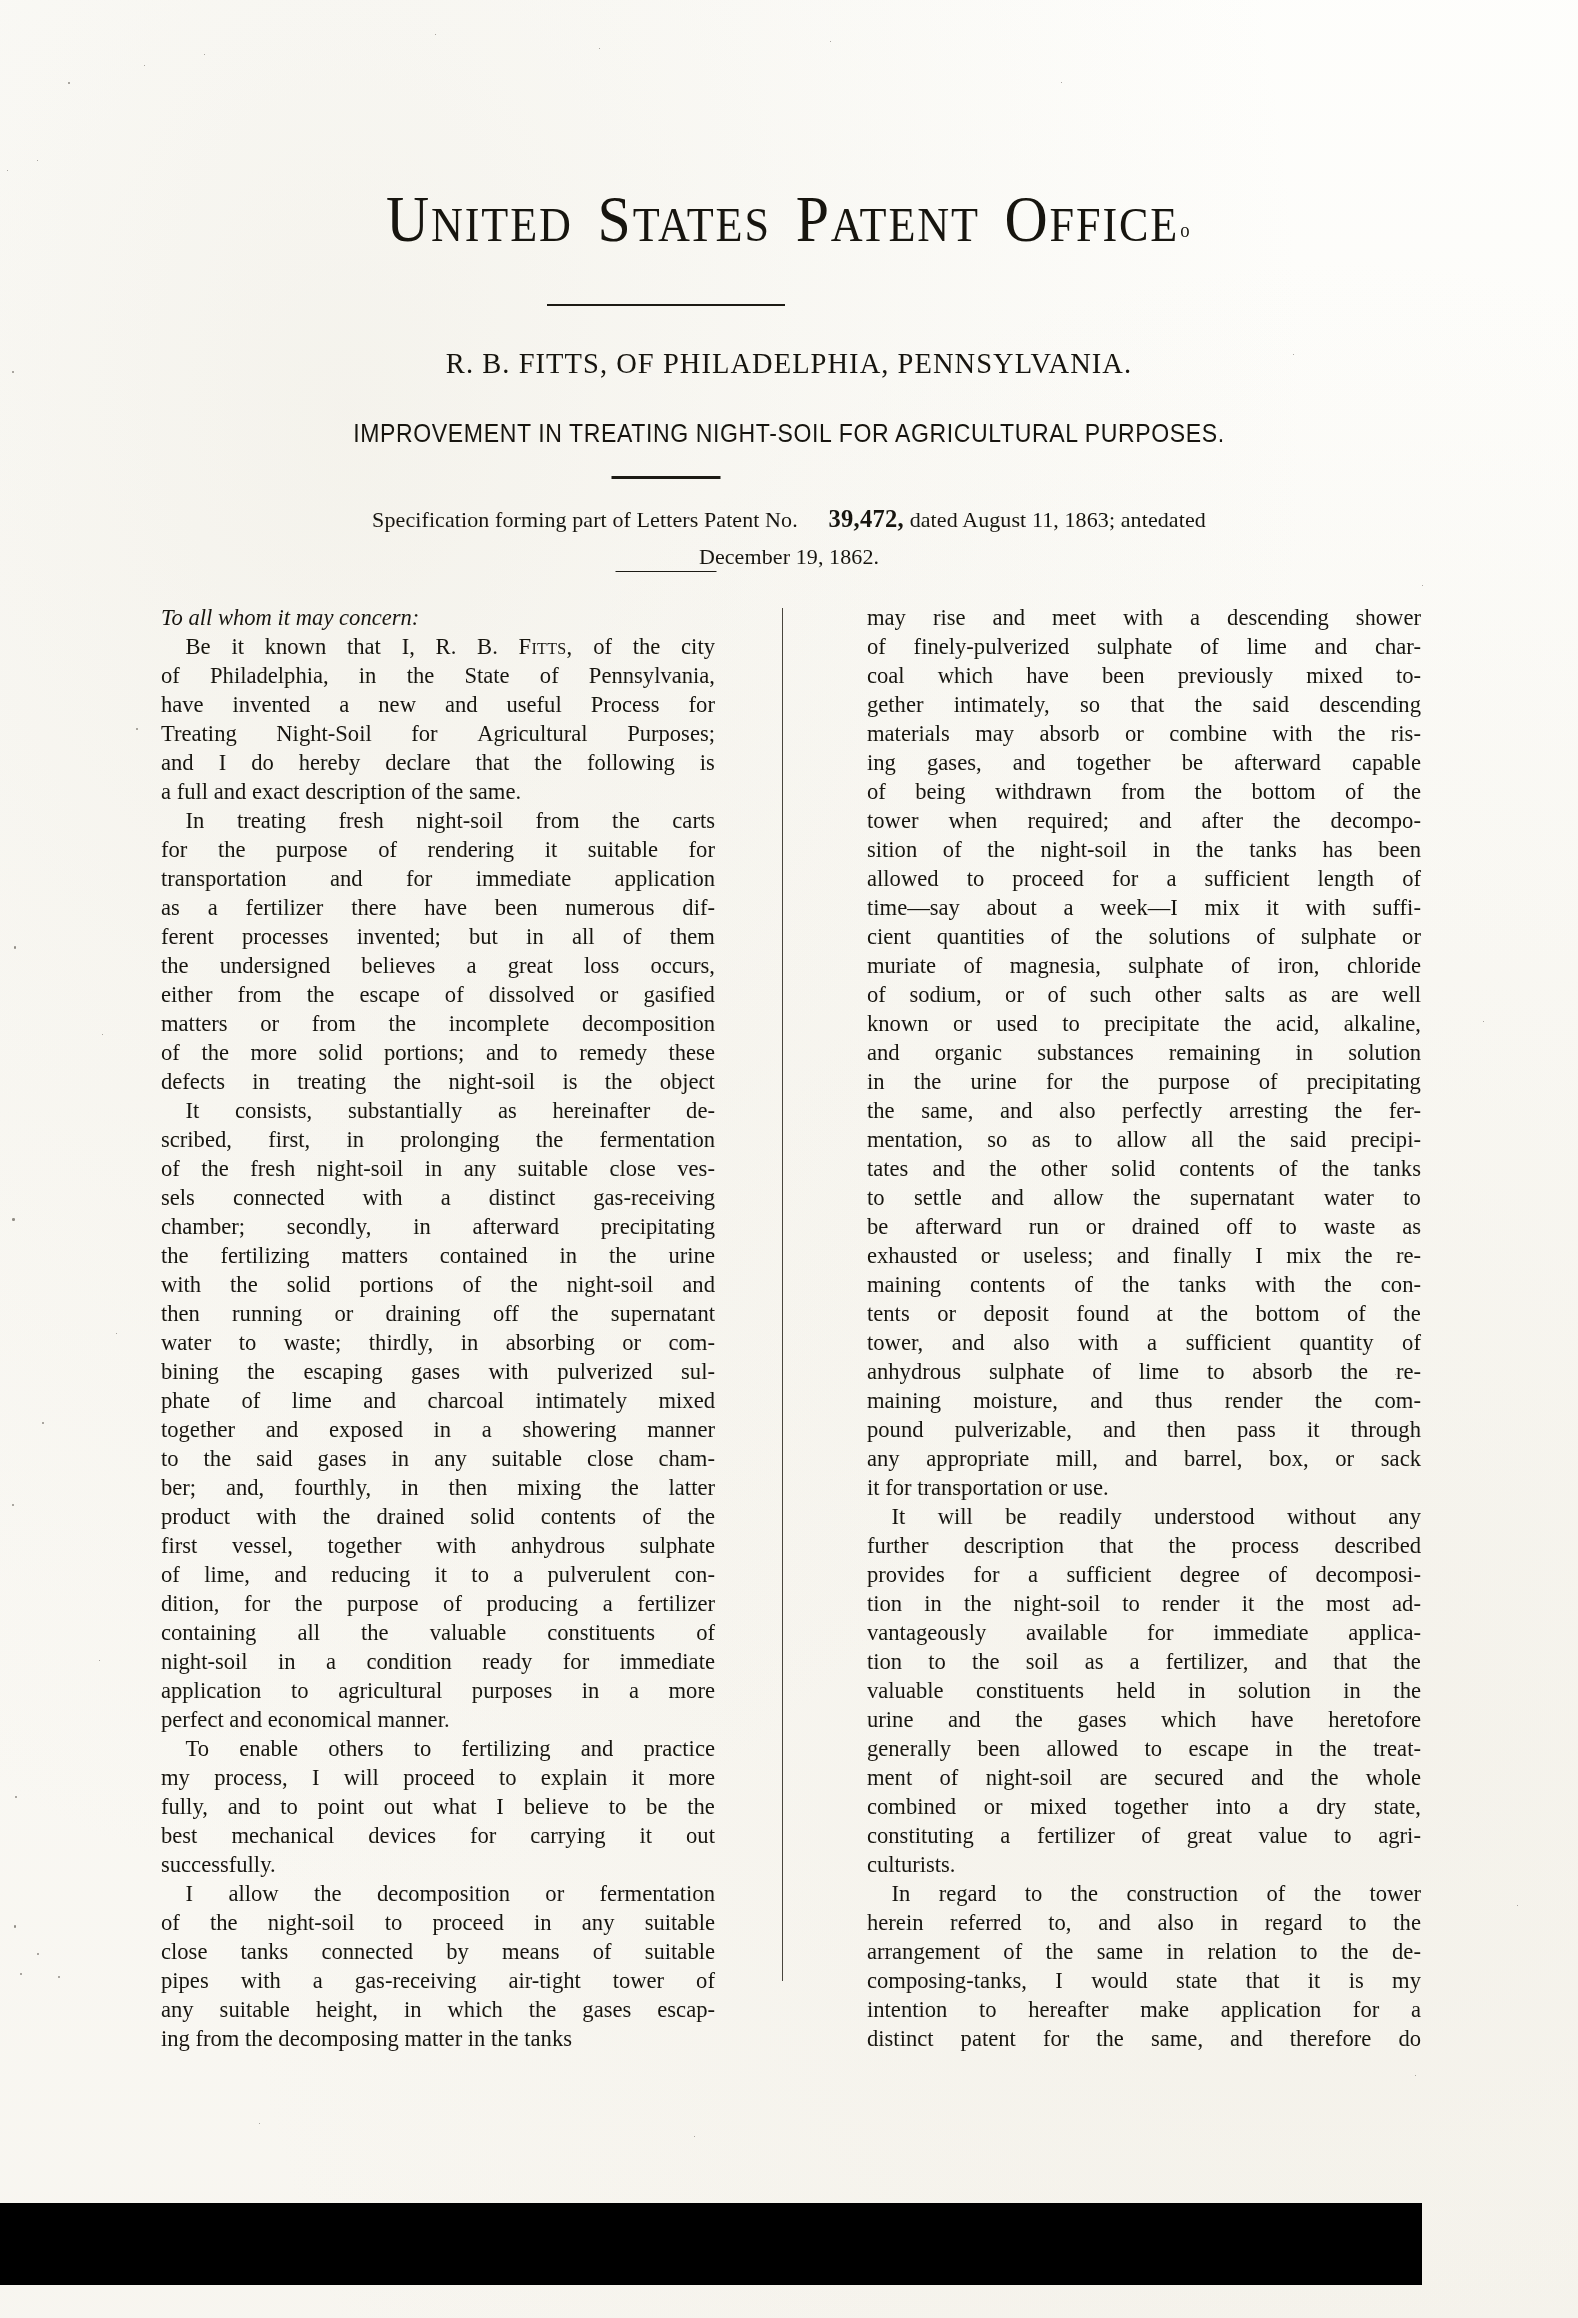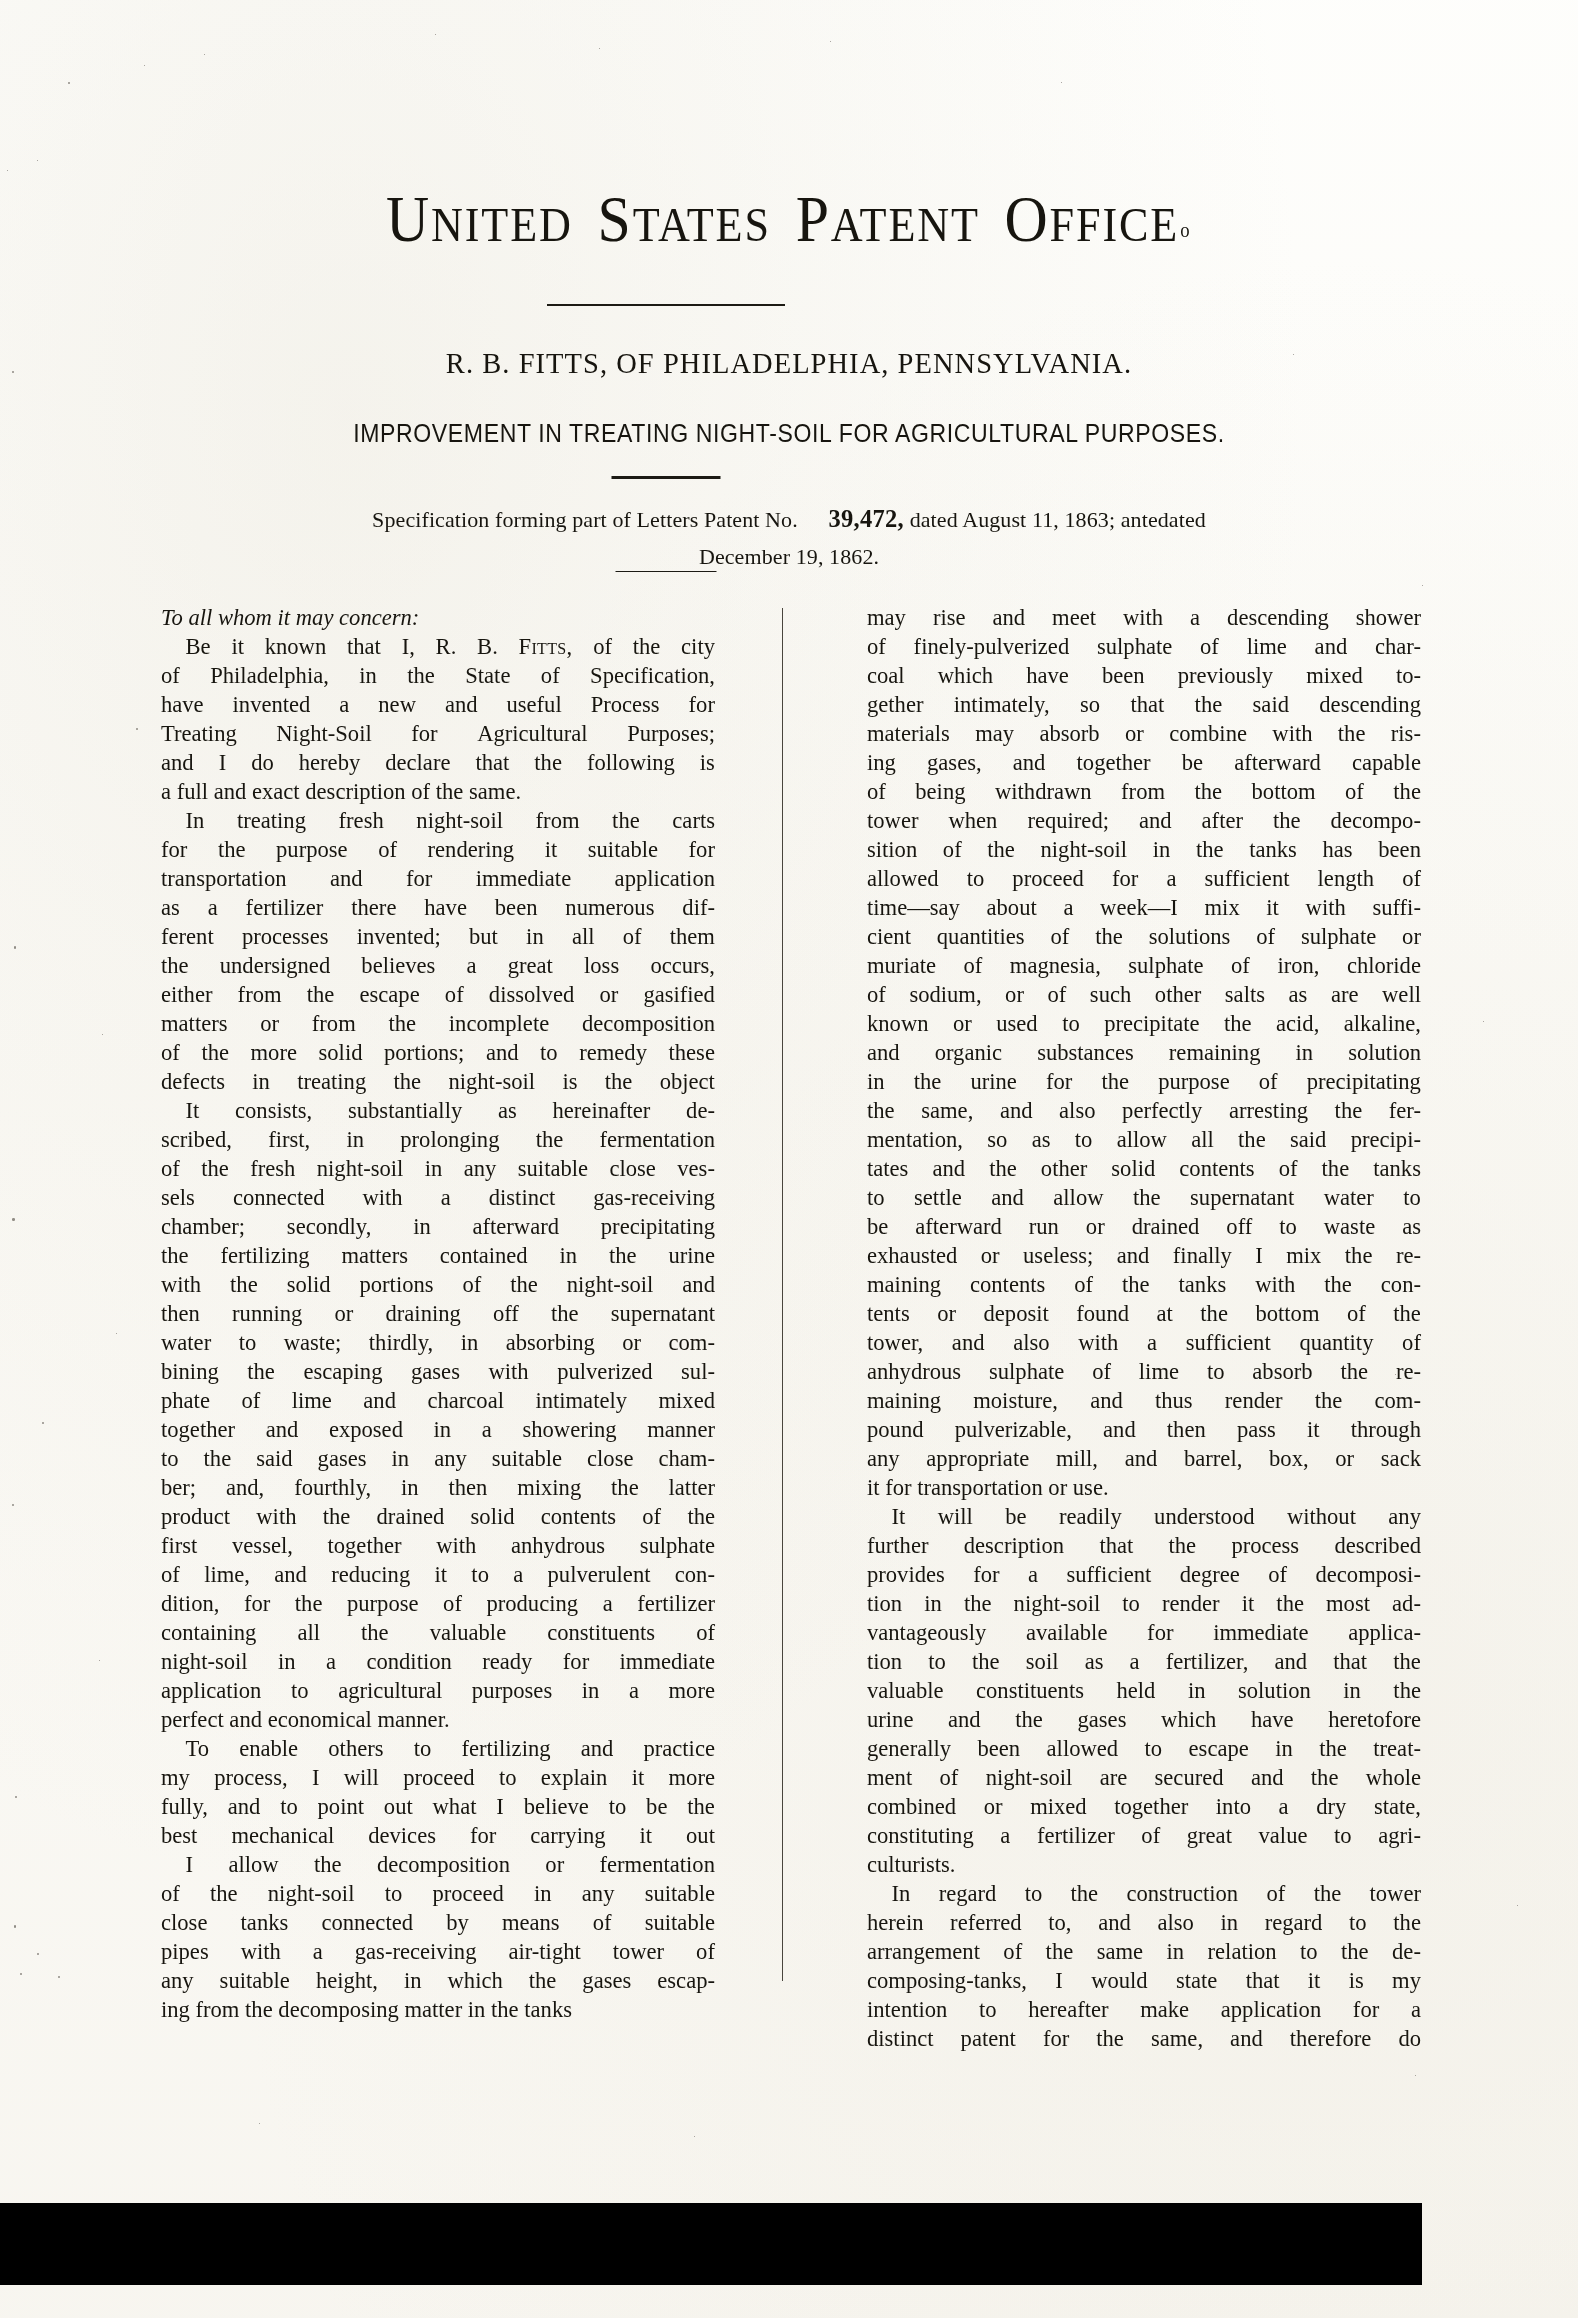--- a/index.html
+++ b/index.html
@@ -267,21 +267,21 @@
           <span>the</span>
           <span>city</span>
         </div>
         <div class="ln j">
           <span>of</span>
           <span>Philadelphia,</span>
           <span>in</span>
           <span>the</span>
           <span>State</span>
           <span>of</span>
-          <span>Specification,</span>
+          <span>Pennsylvania,</span>
         </div>
         <div class="ln j">
           <span>have</span>
           <span>invented</span>
           <span>a</span>
           <span>new</span>
           <span>and</span>
           <span>useful</span>
           <span>Process</span>
           <span>for</span>
@@ -628,20 +628,21 @@
         </div>
         <div class="ln j">
           <span>best</span>
           <span>mechanical</span>
           <span>devices</span>
           <span>for</span>
           <span>carrying</span>
           <span>it</span>
           <span>out</span>
         </div>
+        <div class="ln last">successfully.</div>
         <div class="ln j ind">
           <span>I</span>
           <span>allow</span>
           <span>the</span>
           <span>decomposition</span>
           <span>or</span>
           <span>fermentation</span>
         </div>
         <div class="ln j">
           <span>of</span>

